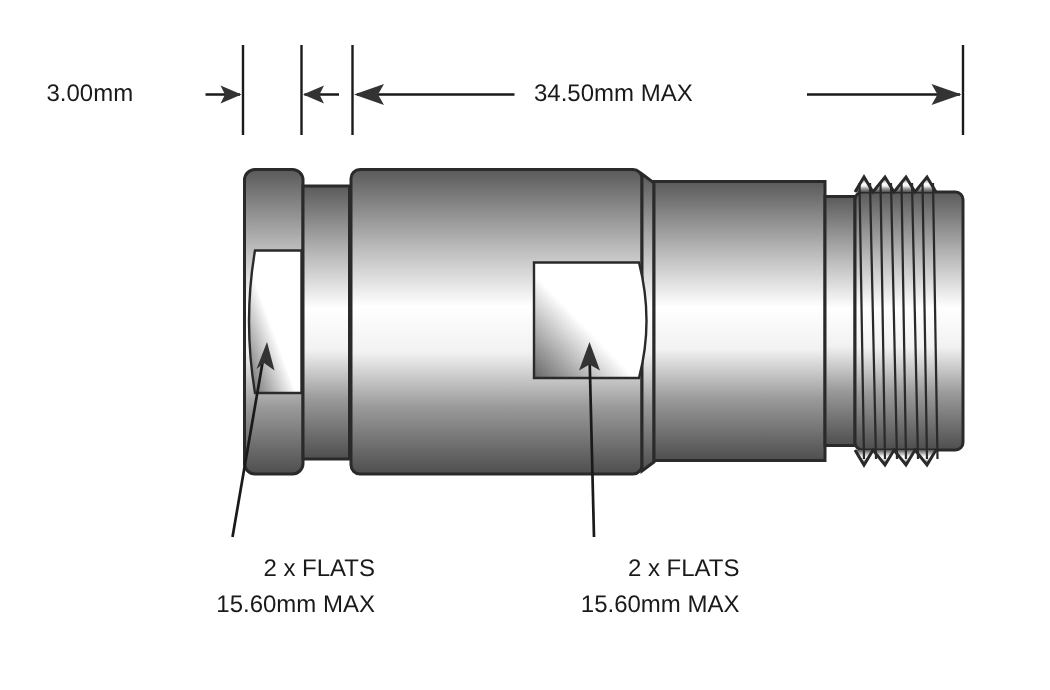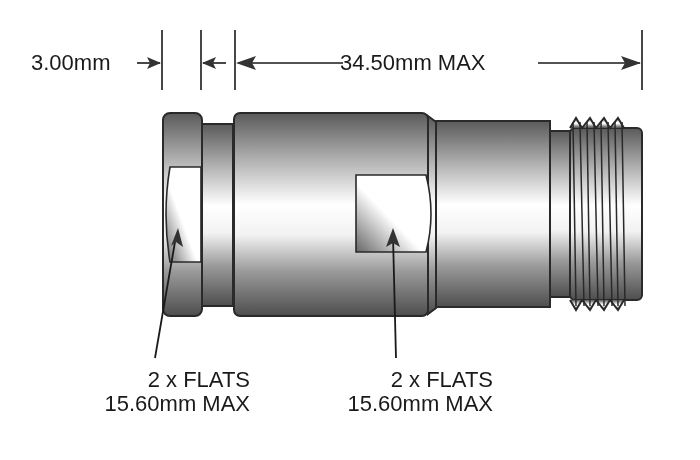--- a/index.html
+++ b/index.html
@@ -1,18 +1,18 @@
 <!DOCTYPE html>
 <html><head>
 <meta charset="utf-8">
 <style>
   html, body { margin: 0; padding: 0; background: #ffffff; }
   body { width: 700px; height: 460px; position: relative; overflow: hidden; font-family: "Liberation Sans", sans-serif; }
   #drawing { position: absolute; left: 0; top: 0; }
-  .lbl { position: absolute; color: #1a1a1a; font-size: 22px; line-height: 24px; white-space: nowrap; }
+  .lbl { position: absolute; color: #1a1a1a; font-size: 16px; line-height: 24px; white-space: nowrap; }
   .center { text-align: right; }
 </style>
 </head>
 <body>
 
 <svg id="drawing" width="700" height="460" viewBox="0 0 700 460">
   <defs>
     <linearGradient id="metal" x1="0" y1="0" x2="0" y2="1">
       <stop offset="0" stop-color="#5a5a5a"></stop>
       <stop offset="0.25" stop-color="#b8b8b8"></stop>
@@ -89,21 +89,21 @@
     <line x1="155" y1="358" x2="176" y2="236"></line>
     <line x1="396" y1="358" x2="393" y2="236"></line>
   </g>
   <g fill="#333">
     <polygon points="178,228 171,246 176,242 183,247"></polygon>
     <polygon points="393,228 386,247 393,243 400,247"></polygon>
   </g>
 </svg>
 
 <div class="lbl" style="left:31px; top:51px;">3.00mm</div>
-<div class="lbl" style="left:340px; top:51px;">34.50mm MAX</div>
+<div class="lbl" style="left:356px; top:51px;">34.50mm MAX</div>
 
 <div class="lbl center" style="left:70px; top:368px; width:180px;">
   <div>2 x FLATS</div>
   <div>15.60mm MAX</div>
 </div>
 <div class="lbl center" style="left:313px; top:368px; width:180px;">
   <div>2 x FLATS</div>
   <div>15.60mm MAX</div>
 </div>
 

